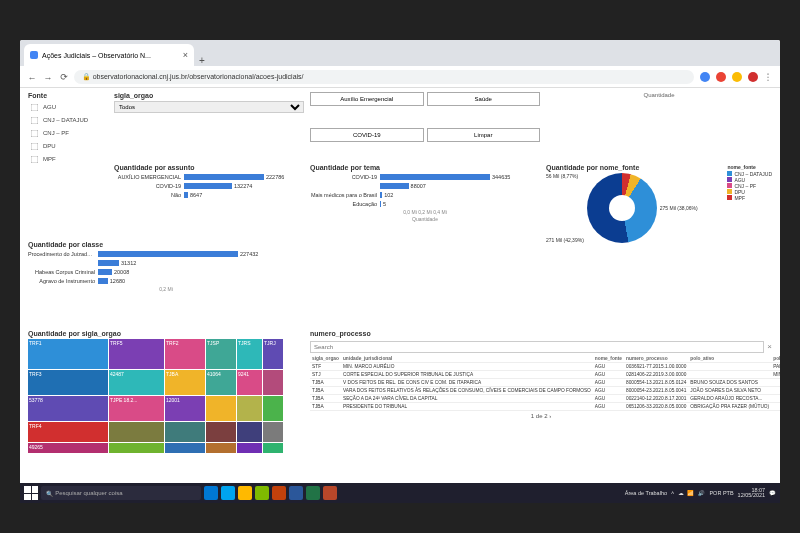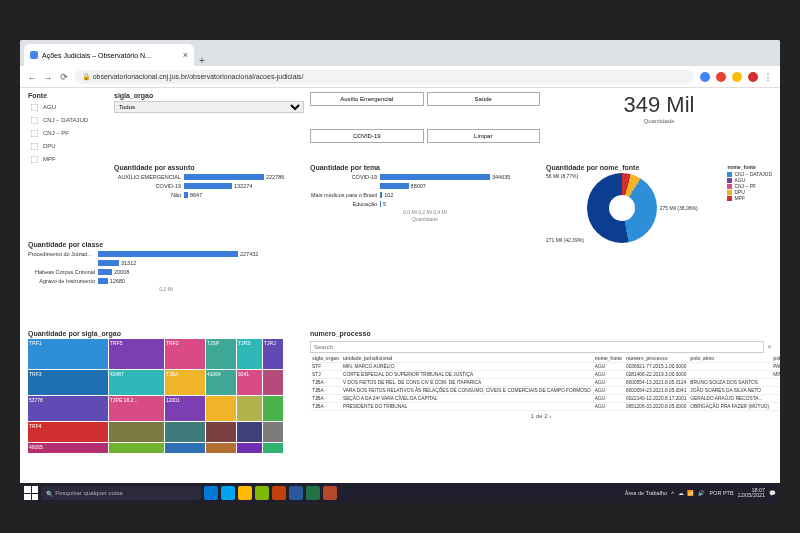--- a/index.html
+++ b/index.html
@@ -145,21 +145,20 @@
     </div>
 
     <div class="btns">
       <button>Auxílio Emergencial</button>
       <button>Saúde</button>
       <button>COVID-19</button>
       <button>Limpar</button>
     </div>
 
     <div class="bignum">
-      <div class="num">349 Mil</div>
       <div class="sub">Quantidade</div>
     </div>
 
     <div class="classe">
       <div class="section-title">Quantidade por classe</div>
       <div id="classe-bars">
           <div class="hbar-row">
         <span class="hbar-label">Procedimento do Juizado Especial Cíve...</span>
         <span class="hbar" style="width:140px"></span>
         <span class="hbar-val">227432</span>

